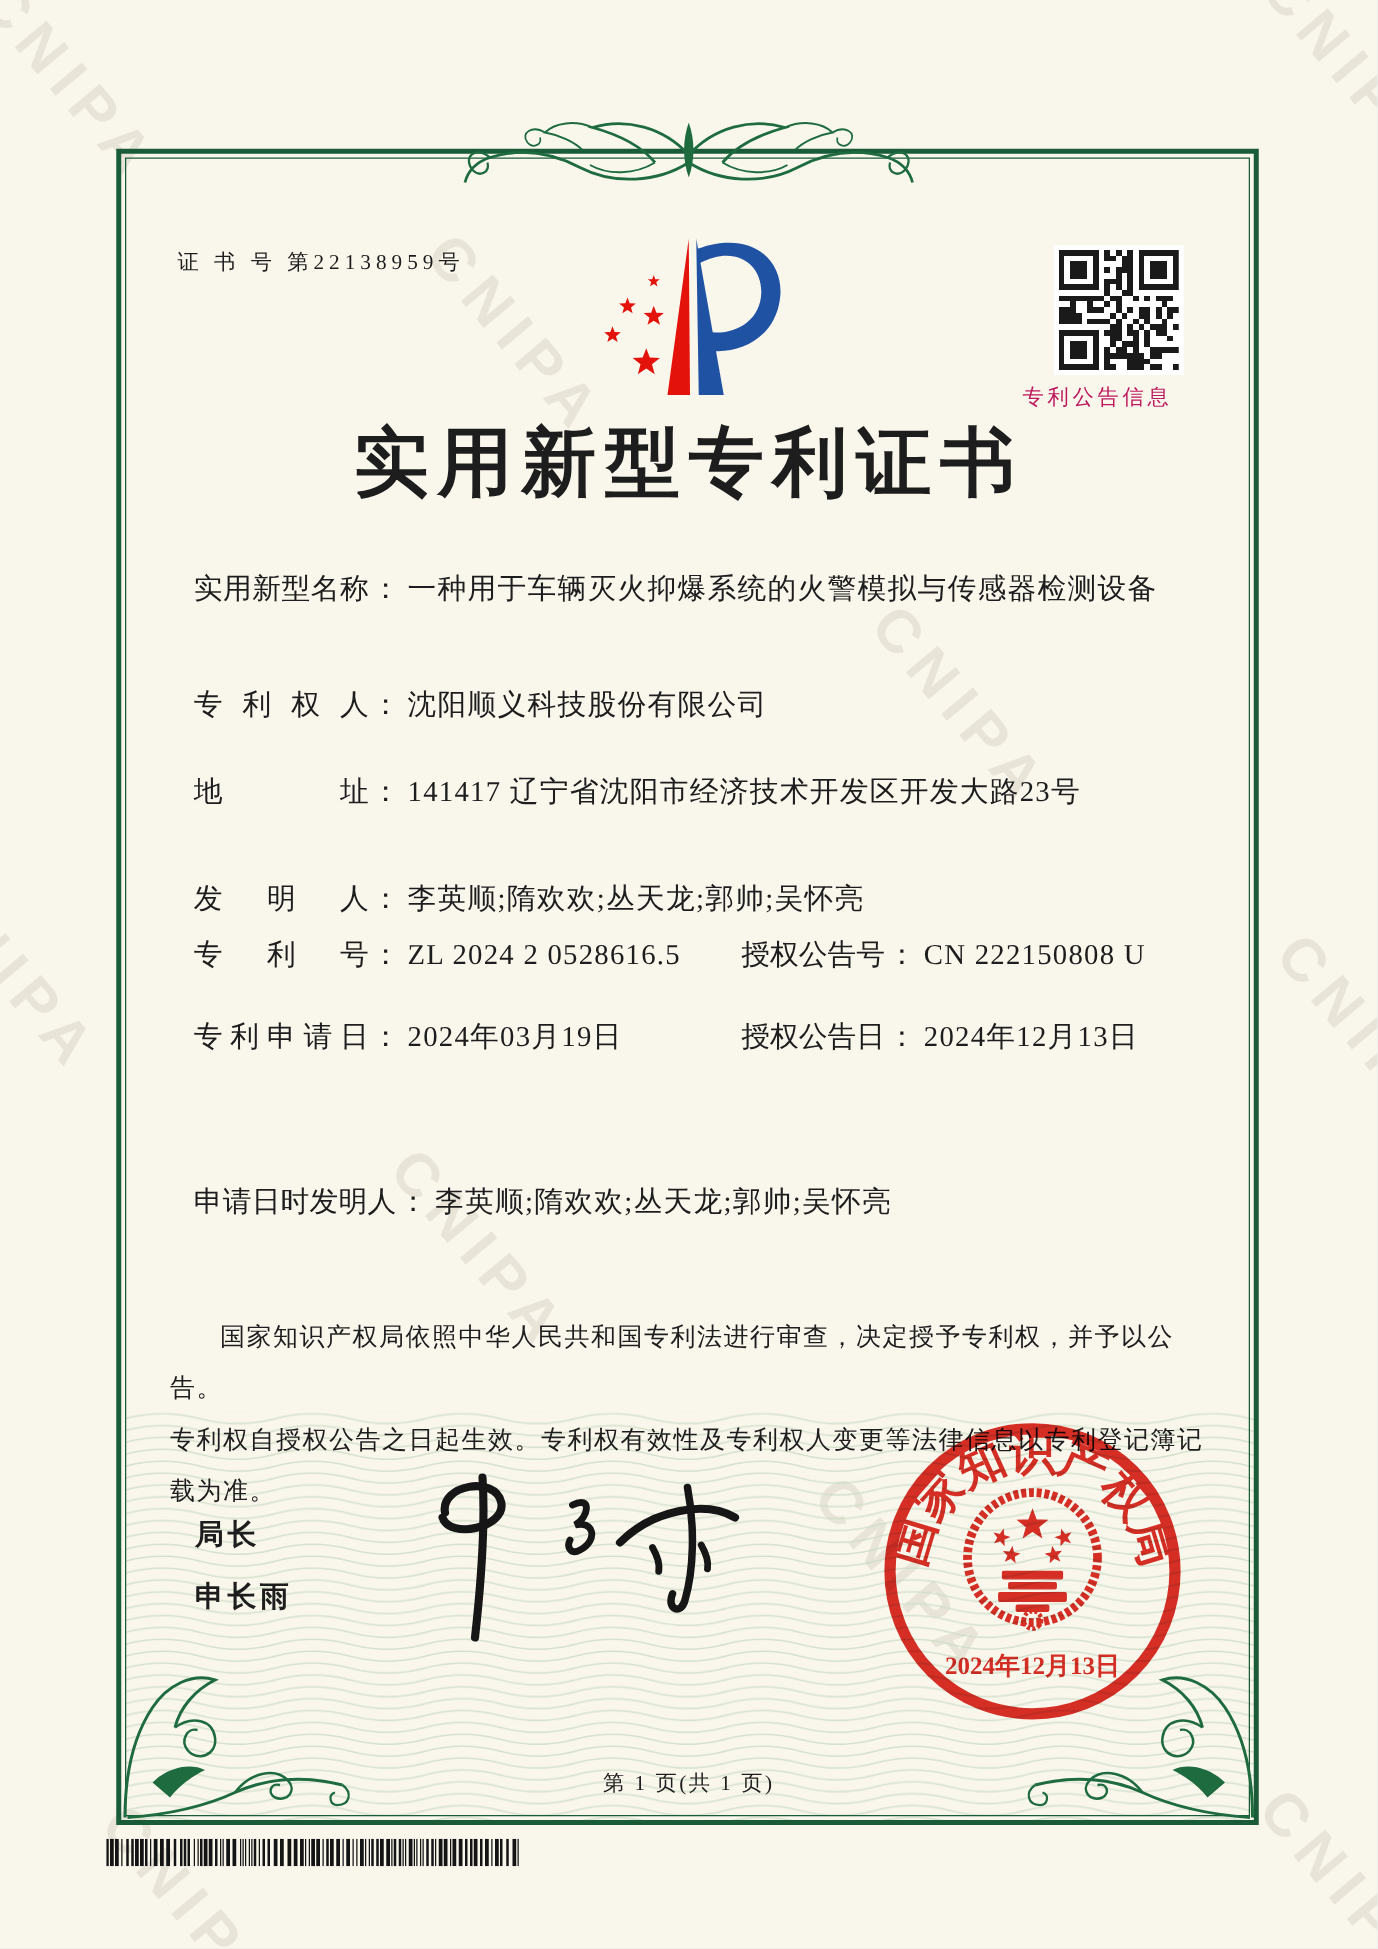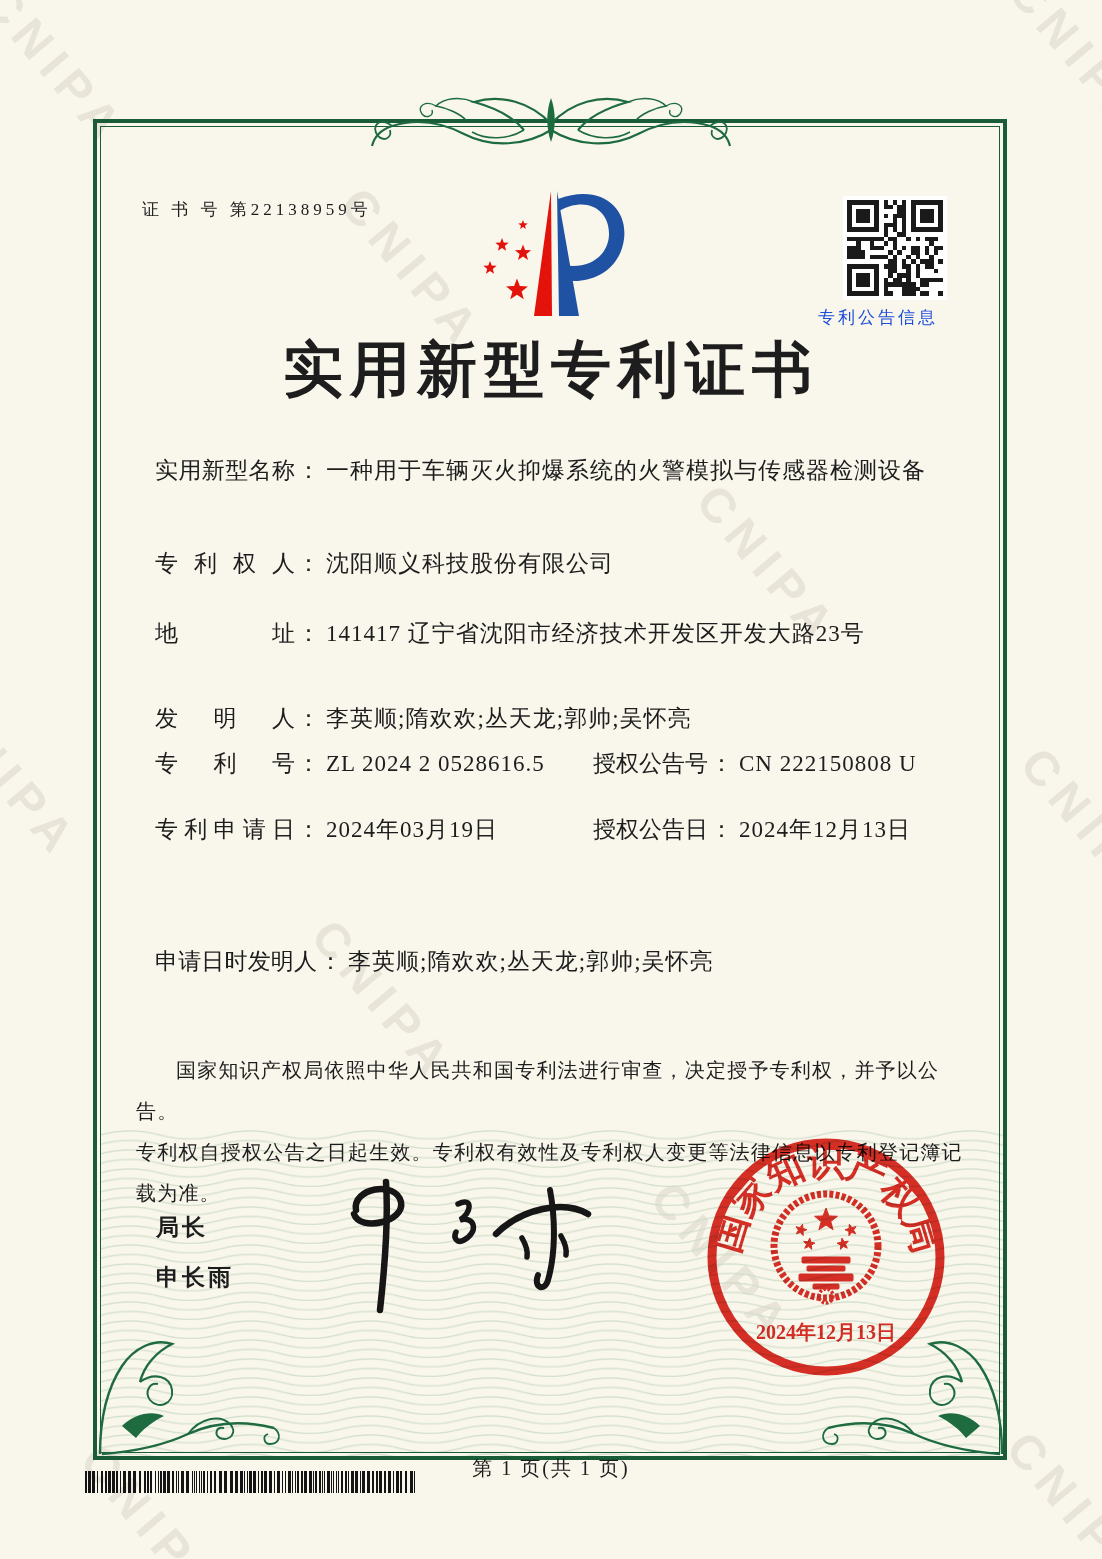--- a/index.html
+++ b/index.html
@@ -13,21 +13,21 @@
   .frame-outer{position:absolute;left:93px;top:119px;width:906px;height:1333px;
       border:4px solid #1a5c38;}
   .frame-inner{position:absolute;left:3px;top:3px;right:3px;bottom:3px;
       border:1px solid #1a5c38;}
   .ornament{position:absolute;pointer-events:none;}
   .waves{position:absolute;left:100px;top:1130px;pointer-events:none;}
   
   .cert-no{position:absolute;left:142px;top:198px;font-size:17px;letter-spacing:4px;}
   .logo{position:absolute;left:460px;top:183px;}
   .qr-wrap{position:absolute;left:843px;top:196px;width:96px;height:96px;background:#fff;padding:4px;}
-  .qr-caption{position:absolute;left:818px;top:306px;font-size:17px;letter-spacing:3px;color:#1d4ed8;}
+  .qr-caption{position:absolute;left:818px;top:306px;font-size:17px;letter-spacing:3px;color:#be185d;}
   .title{position:absolute;left:0;top:330px;width:100%;text-align:center;font-size:60px;
       font-weight:bold;letter-spacing:7px;}
   
   .row{position:absolute;left:155px;width:850px;font-size:23px;white-space:nowrap;}
   .lbl{display:inline-block;min-width:140px;text-align:justify;text-align-last:justify;}
   .lbl.wide{min-width:162px;}
   .colon{margin:0 6px 0 2px;}
   .val{letter-spacing:1px;}
   .rcol{position:absolute;left:438px;top:0;}
   
@@ -37,21 +37,21 @@
   .legal p:first-child{text-indent:2em;}
   
   .signer-title{position:absolute;left:156px;top:1212px;font-size:23px;font-weight:bold;
       font-family:"Liberation Sans","DejaVu Sans",sans-serif;letter-spacing:3px;}
   .signer-name{position:absolute;left:156px;top:1262px;font-size:23px;font-weight:bold;
       font-family:"Liberation Sans","DejaVu Sans",sans-serif;letter-spacing:3px;}
   .signature{position:absolute;left:298px;top:1160px;}
   
   .seal{position:absolute;left:695px;top:1126px;opacity:0.94;mix-blend-mode:multiply;}
   
-  .page-no{position:absolute;left:0;top:1455px;width:1102px;text-align:center;font-size:20px;
+  .page-no{position:absolute;left:0;top:1415px;width:1102px;text-align:center;font-size:17px;
       letter-spacing:2px;}
   .barcode{position:absolute;left:85px;top:1471px;}
 </style>
 </head>
 <body>
 
 <div class="page">
 
   <div class="wm" style="left:55px;top:65px">CNIPA</div>
   <div class="wm" style="left:1080px;top:55px">CNIPA</div>

